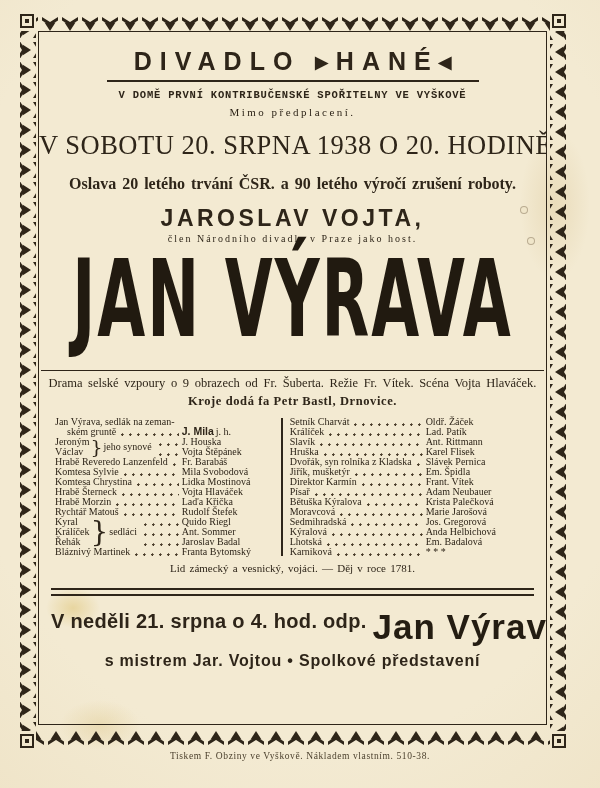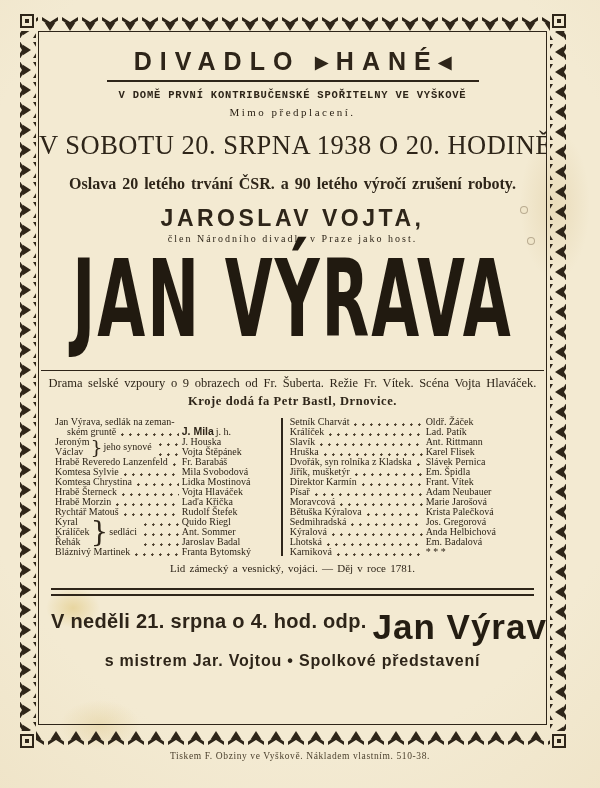--- a/index.html
+++ b/index.html
@@ -264,28 +264,28 @@
             <span class="role">Direktor Karmín</span>
             <span class="dots"></span>
             <span class="actor">Frant. Vítek</span>
           </div>
         <div class="crow">
             <span class="role">Písař</span>
             <span class="dots"></span>
             <span class="actor">Adam Neubauer</span>
           </div>
         <div class="crow">
+            <span class="role">Bětuška Kýralova</span>
+            <span class="dots"></span>
+            <span class="actor">Krista Palečková</span>
+          </div>
+        <div class="crow">
             <span class="role">Moravcová</span>
             <span class="dots"></span>
             <span class="actor">Marie Jarošová</span>
-          </div>
-        <div class="crow">
-            <span class="role">Bětuška Kýralova</span>
-            <span class="dots"></span>
-            <span class="actor">Krista Palečková</span>
           </div>
         <div class="crow">
             <span class="role">Sedmihradská</span>
             <span class="dots"></span>
             <span class="actor">Jos. Gregorová</span>
           </div>
         <div class="crow">
             <span class="role">Kýralová</span>
             <span class="dots"></span>
             <span class="actor">Anda Helbichová</span>

